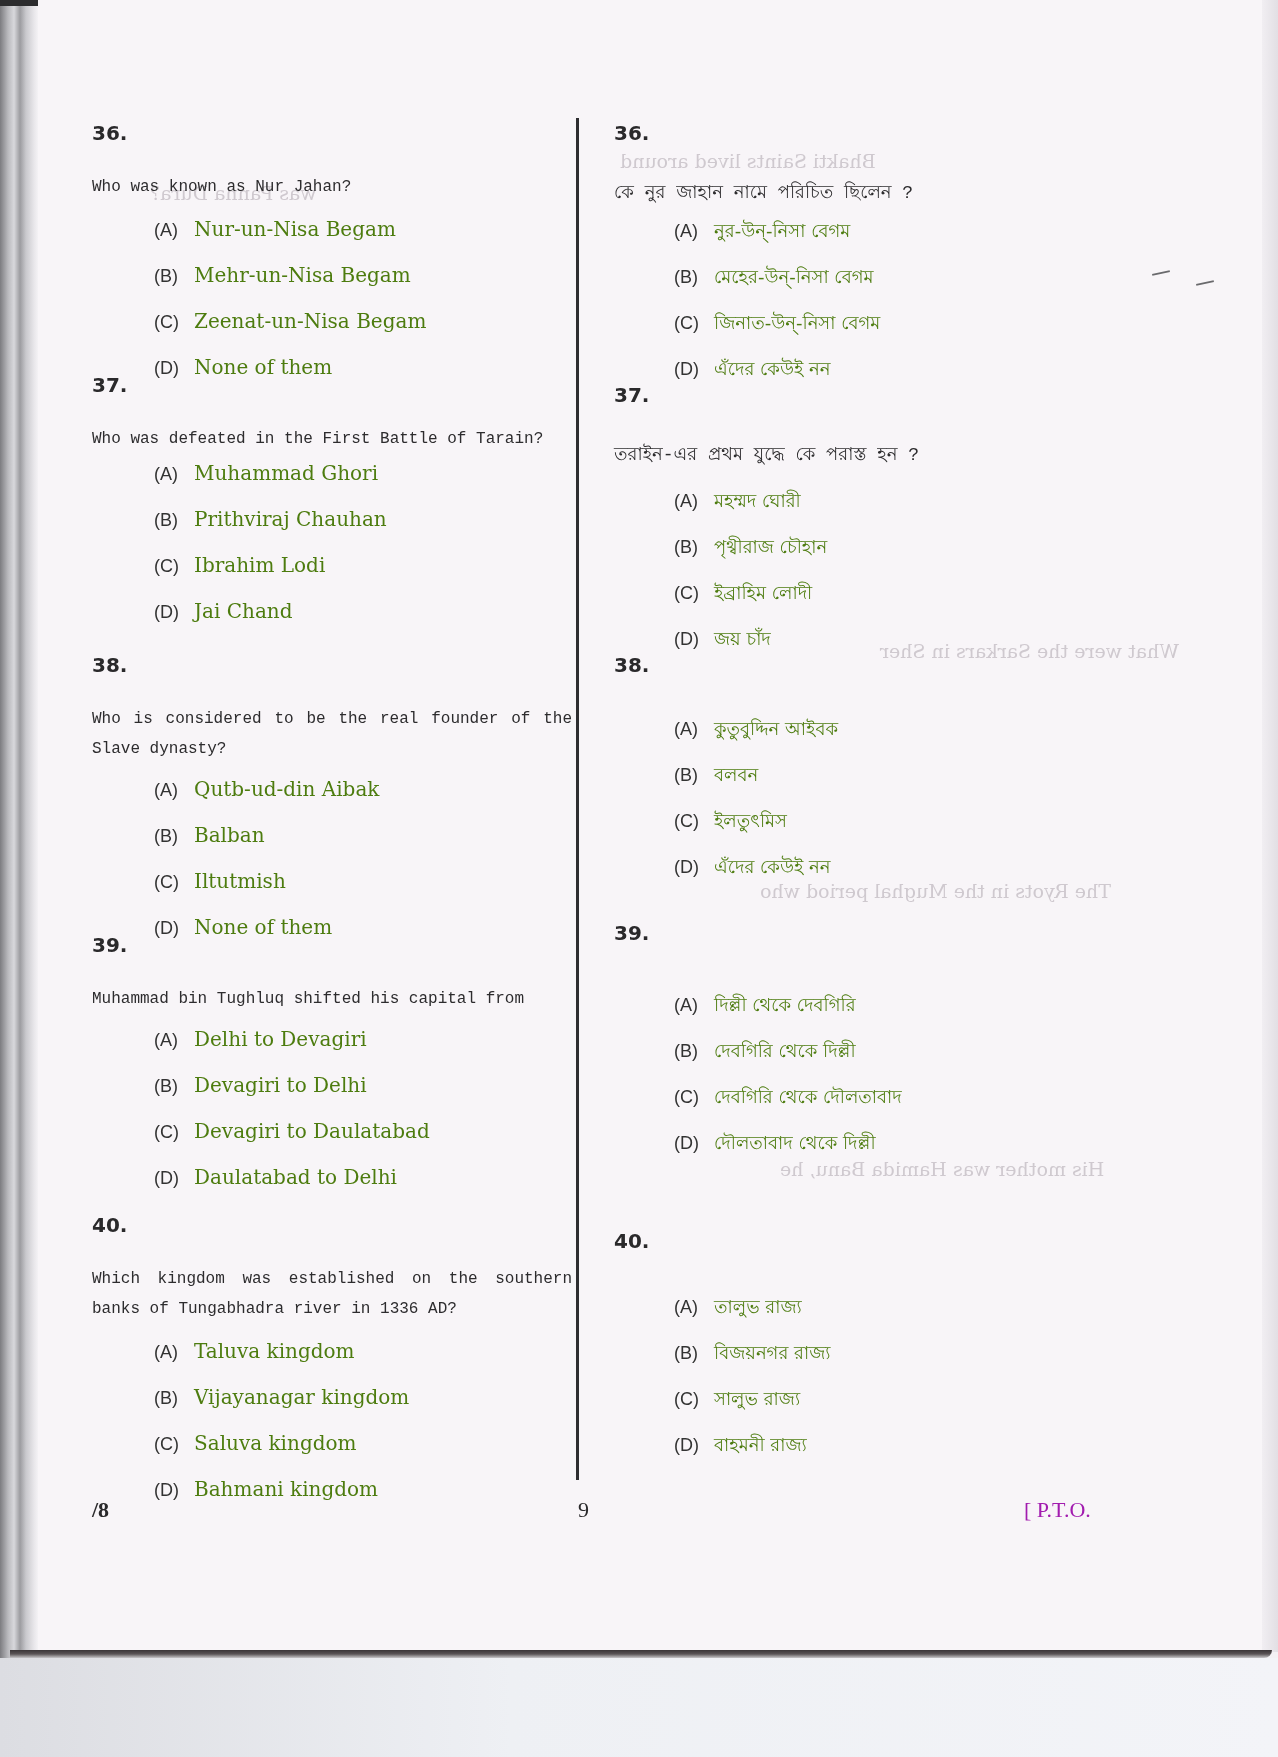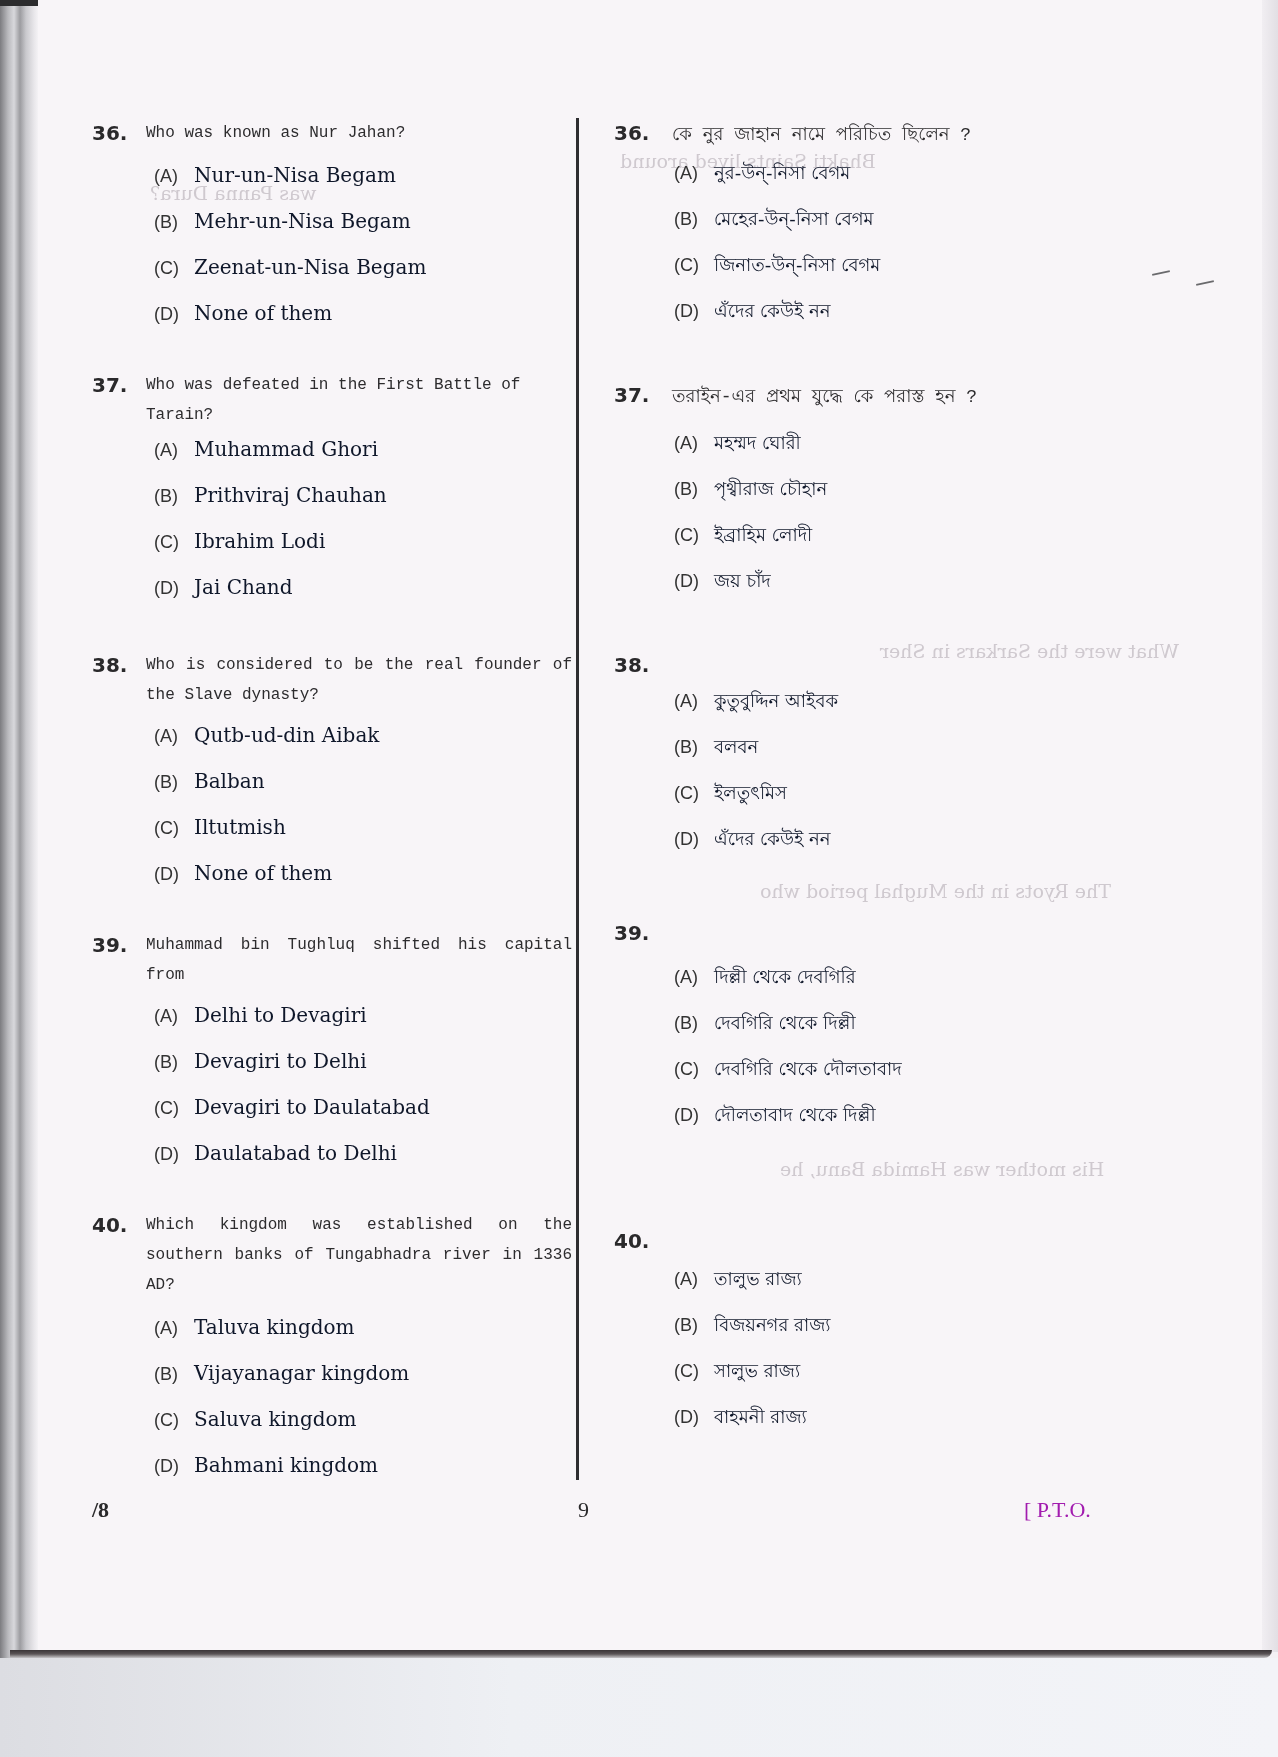--- a/index.html
+++ b/index.html
@@ -39,21 +39,21 @@
 
   
   .col-left { position: absolute; left: 92px; top: 118px; width: 480px; }
   .col-right { position: absolute; left: 614px; top: 118px; width: 500px; }
   .divider {
     position: absolute; left: 576px; top: 118px; width: 3px; height: 1362px;
     background: #2e2d30;
   }
 
   .question { position: absolute; left: 0; width: 100%; }
-  .q-head { display: flex; align-items: flex-start; }
+  .q-head { display: flex; align-items: flex-start; flex-direction: column; }
   .q-num {
     font-family: "DejaVu Sans", sans-serif; font-weight: bold;
     font-size: 20px; width: 54px; flex: 0 0 54px; line-height: 30px;
     color: #2a292b;
   }
   .col-right .q-num { width: 58px; flex-basis: 58px; }
   .q-text {
     font-size: 16px; line-height: 30px; color: #2d2c2e; font-family: Liberation Mono, monospace;
   }
   .q-text.justify { text-align: justify; text-align-last: left; }
@@ -61,21 +61,21 @@
   .options { margin-top: 10px; }
   .opt {
     display: flex; align-items: baseline; margin-left: 62px;
     height: 46px; line-height: 34px;
   }
   .col-right .opt { margin-left: 60px; }
   .opt-label {
     font-family: "Liberation Sans", sans-serif; font-size: 18px;
     width: 40px; flex: 0 0 40px; color: #333;
   }
-  .opt-text { font-size: 20px; color: #0f172a; }
+  .opt-text { font-size: 20px; color: #4d7c0f; }
   .bn .opt-text, .opt-text.bn { font-family: "DejaVu Sans", sans-serif; font-size: 18px; }
 
   
   .footer-left {
     position: absolute; left: 92px; top: 1497px;
     font-family: "Liberation Serif", serif; font-weight: bold; font-size: 22px; color: #2a292b;
   }
   .footer-center {
     position: absolute; left: 578px; top: 1497px;
     font-family: "Liberation Serif", serif; font-size: 22px; color: #2a292b;

